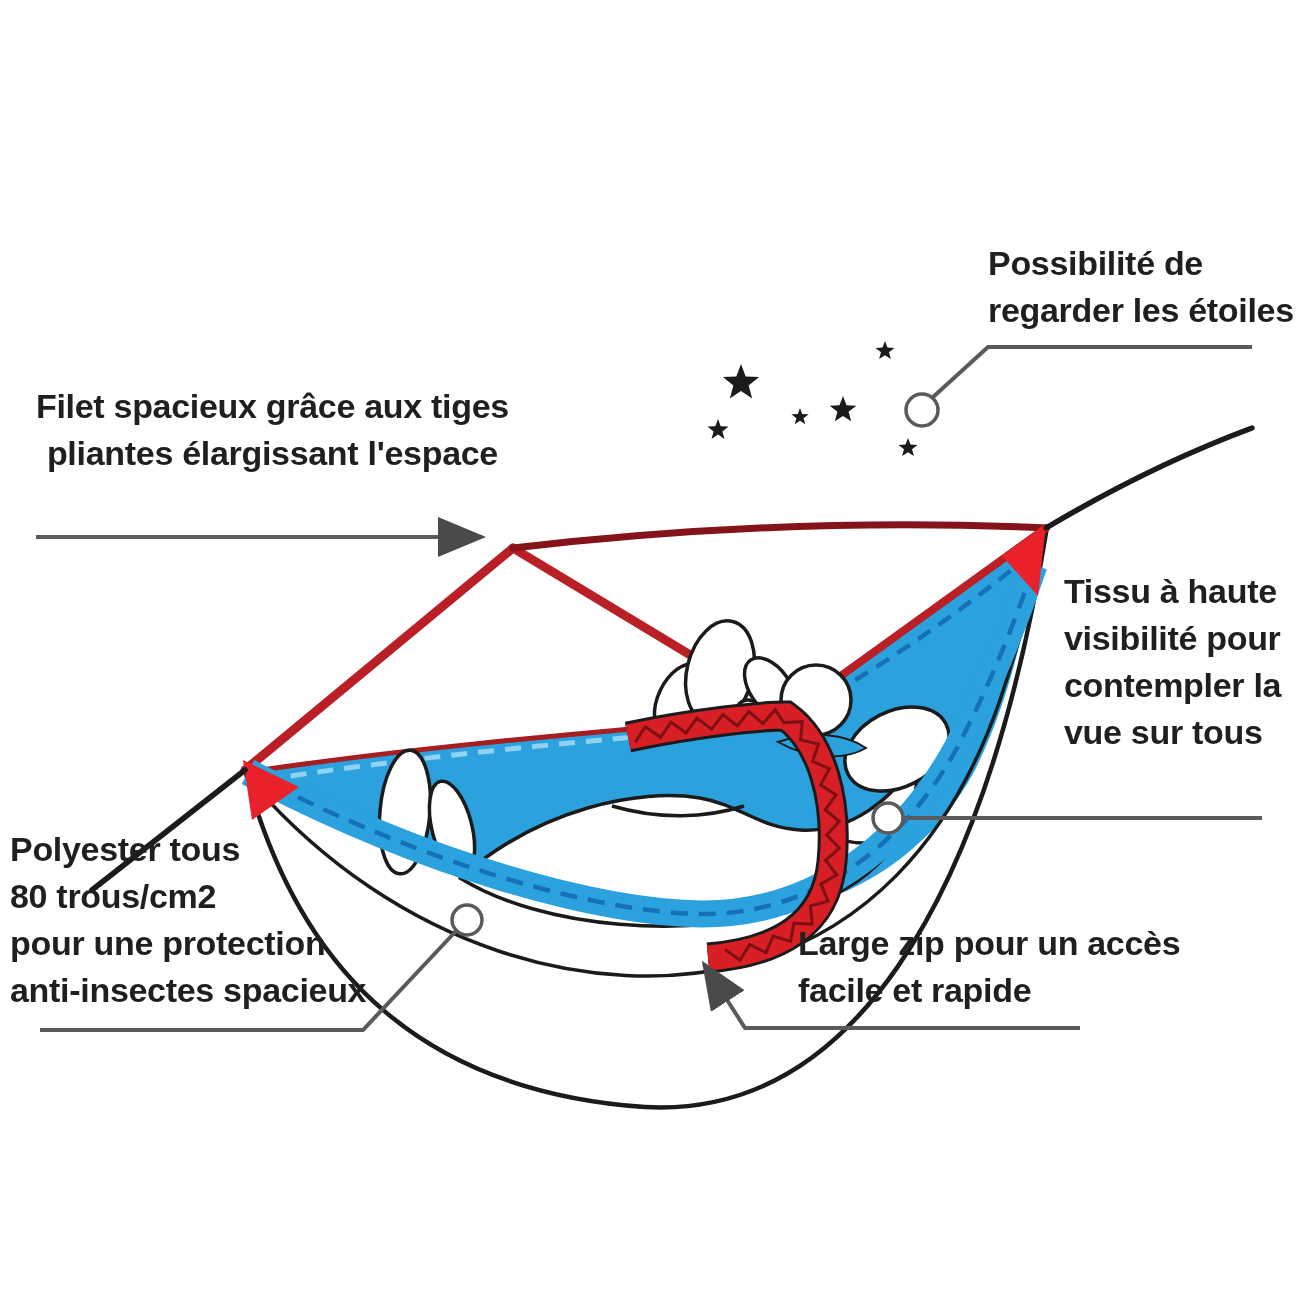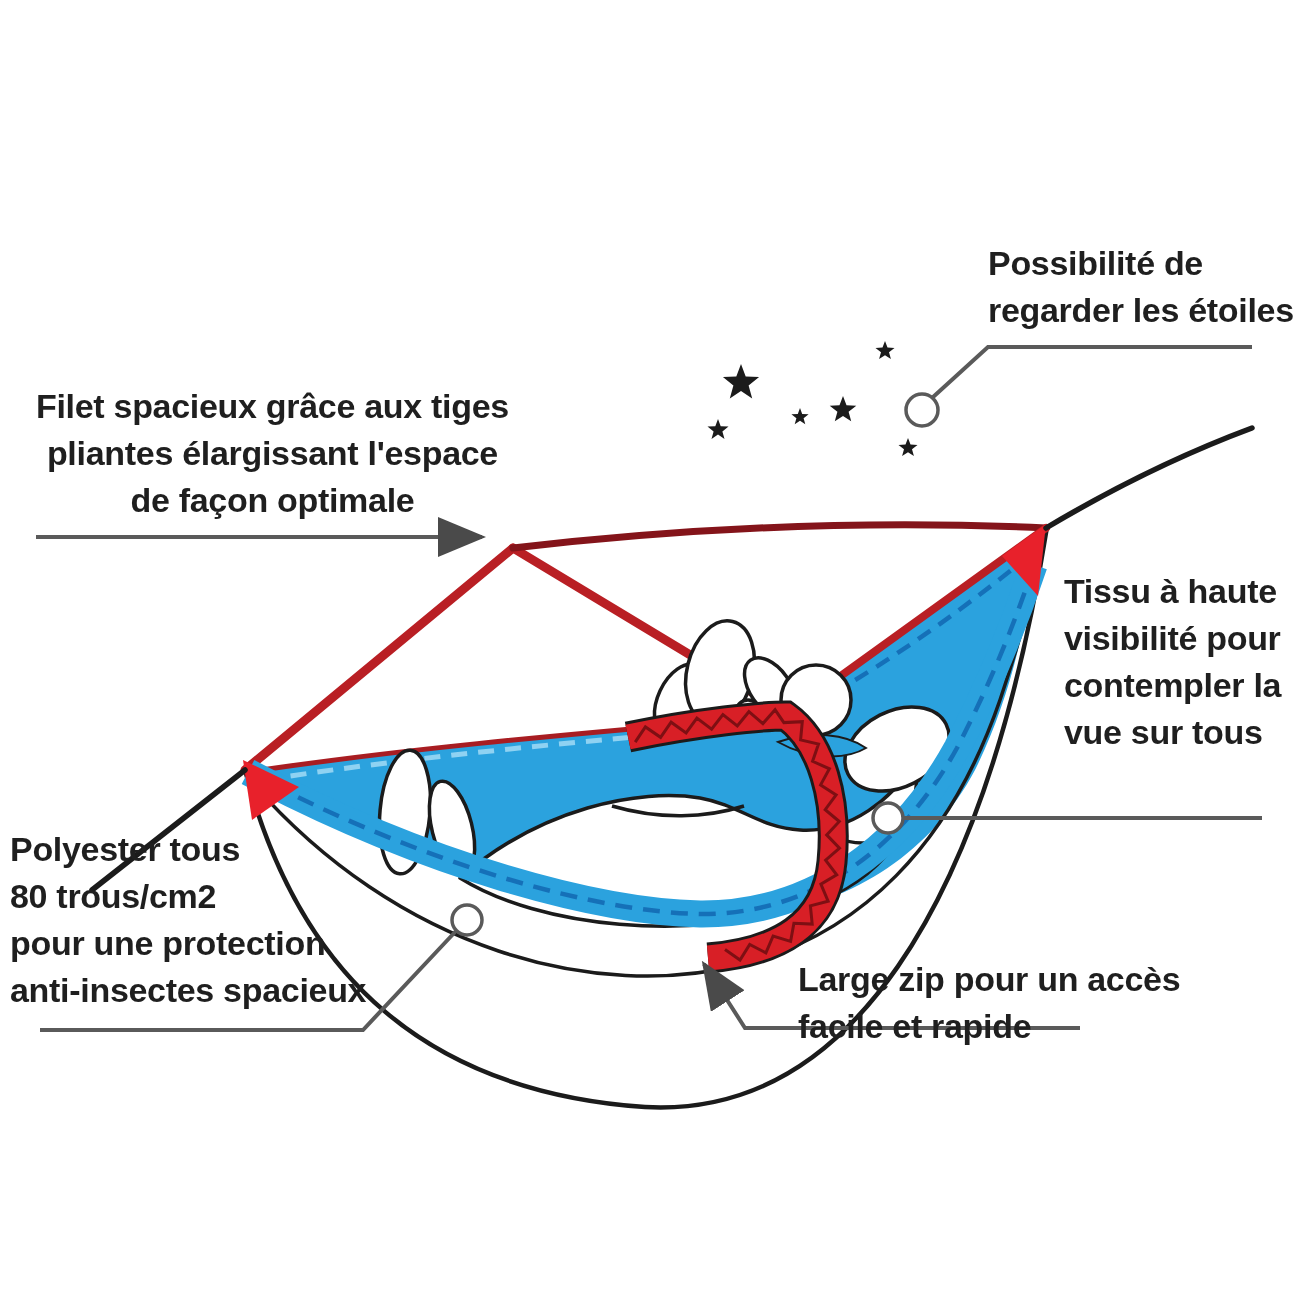--- a/index.html
+++ b/index.html
@@ -119,35 +119,34 @@
   </svg>
 
   <div class="note" style="left:988px;top:240px;">
     <div>Possibilité de</div>
     <div>regarder les étoiles</div>
   </div>
 
   <div class="note" style="left:36px;top:383px;text-align:center;">
     <div>Filet spacieux grâce aux tiges</div>
     <div>pliantes élargissant l'espace</div>
-    <div>de façon optimale</div>
   </div>
 
   <div class="note" style="left:1064px;top:568px;">
     <div>Tissu à haute</div>
     <div>visibilité pour</div>
     <div>contempler la</div>
     <div>vue sur tous</div>
   </div>
 
   <div class="note" style="left:10px;top:826px;">
     <div>Polyester tous</div>
     <div>80 trous/cm2</div>
     <div>pour une protection</div>
     <div>anti-insectes spacieux</div>
   </div>
 
-  <div class="note" style="left:798px;top:956px;">
+  <div class="note" style="left:798px;top:920px;">
     <div>Large zip pour un accès</div>
     <div>facile et rapide</div>
   </div>
 
 </div>
 
 </body></html>

